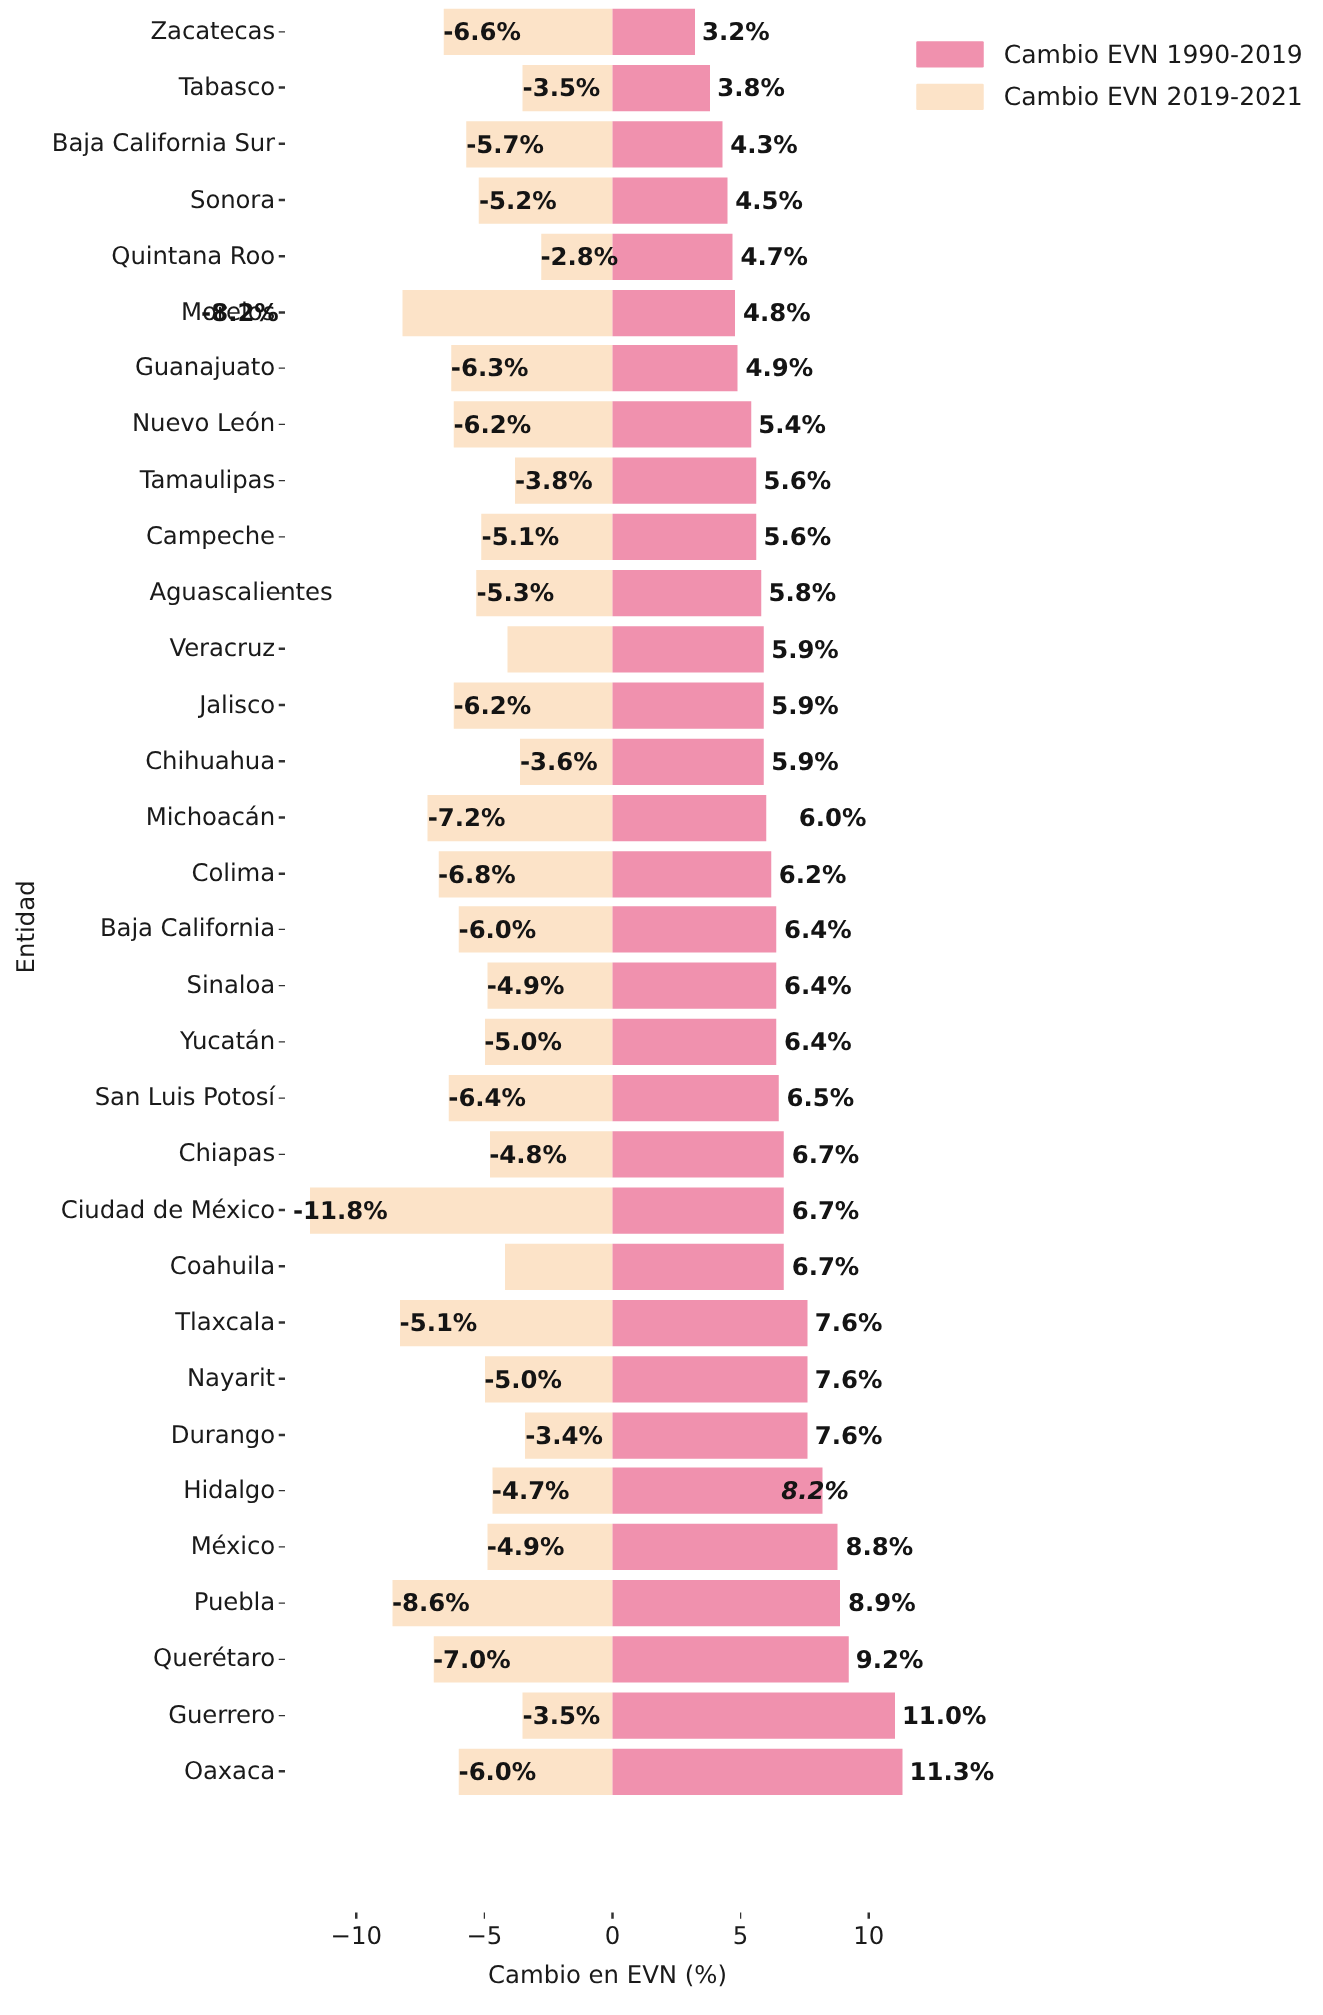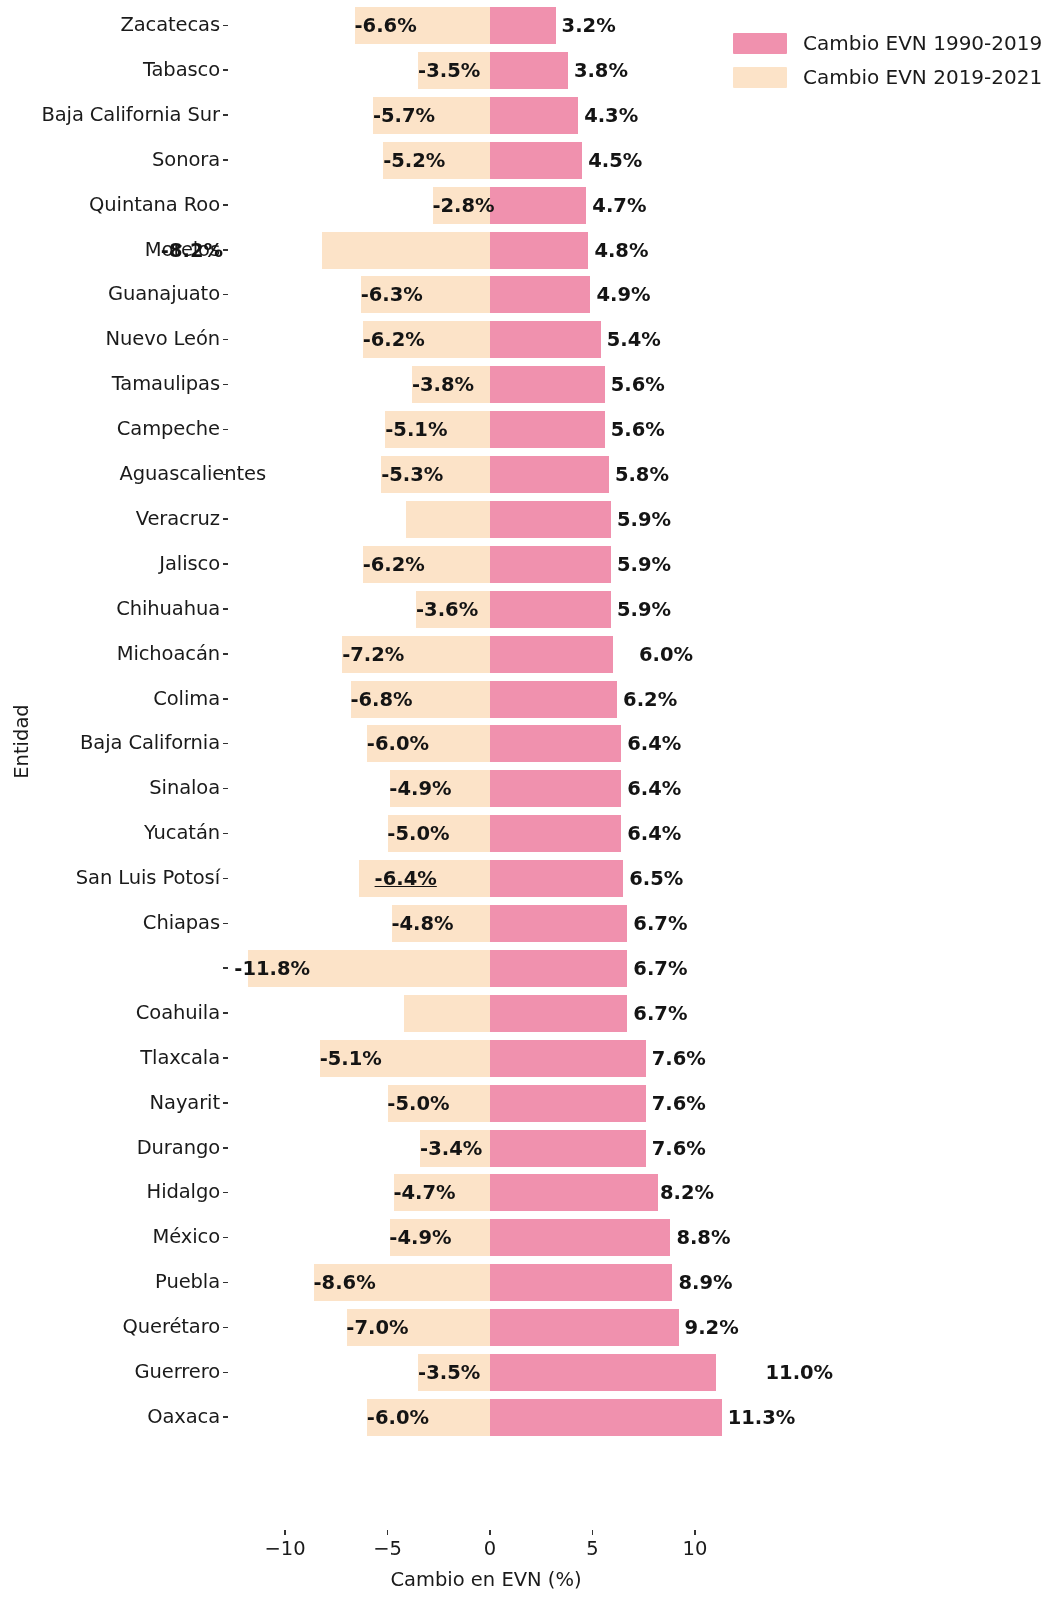--- a/index.html
+++ b/index.html
@@ -307,32 +307,33 @@
         <div class="bar bar-neg" style="left: 387.5px; width: 102.5px; background: rgb(252, 227, 200);"></div>
         <div class="bar bar-pos" style="left: 490px; width: 131.2px; background: rgb(240, 145, 174);"></div>
         <div class="bar-label label-neg" style="left: 0px; width: 449.5px;">-5.0%</div>
         <div class="bar-label label-pos" style="left: 627.2px;">6.4%</div>
       </div>
       <div class="row" style="top: 856.1px;">
         <div class="ytick-label">San Luis Potosí</div>
         <div class="ytick-mark"></div>
         <div class="bar bar-neg" style="left: 358.8px; width: 131.2px; background: rgb(252, 227, 200);"></div>
         <div class="bar bar-pos" style="left: 490px; width: 133.25px; background: rgb(240, 145, 174);"></div>
-        <div class="bar-label label-neg" style="left: 16px; width: 420.8px; text-decoration: underline;">-6.4%</div>
+        <div class="bar-label label-neg" style="left: 0px; width: 420.8px;">-6.4%</div>
         <div class="bar-label label-pos" style="left: 629.25px;">6.5%</div>
       </div>
       <div class="row" style="top: 901px;">
         <div class="ytick-label">Chiapas</div>
         <div class="ytick-mark"></div>
         <div class="bar bar-neg" style="left: 391.6px; width: 98.4px; background: rgb(252, 227, 200);"></div>
         <div class="bar bar-pos" style="left: 490px; width: 137.35px; background: rgb(240, 145, 174);"></div>
         <div class="bar-label label-neg" style="left: 0px; width: 453.6px;">-4.8%</div>
         <div class="bar-label label-pos" style="left: 633.35px;">6.7%</div>
       </div>
       <div class="row" style="top: 945.9px;">
+        <div class="ytick-label">Ciudad de México</div>
         <div class="ytick-mark"></div>
         <div class="bar bar-neg" style="left: 248.1px; width: 241.9px; background: rgb(252, 227, 200);"></div>
         <div class="bar bar-pos" style="left: 490px; width: 137.35px; background: rgb(240, 145, 174);"></div>
         <div class="bar-label label-neg" style="left: 0px; width: 310.1px;">-11.8%</div>
         <div class="bar-label label-pos" style="left: 633.35px;">6.7%</div>
       </div>
       <div class="row" style="top: 990.8px;">
         <div class="ytick-label">Coahuila</div>
         <div class="ytick-mark"></div>
         <div class="bar bar-neg" style="left: 403.9px; width: 86.1px; background: rgb(252, 227, 200);"></div>
@@ -362,21 +363,21 @@
         <div class="bar bar-pos" style="left: 490px; width: 155.8px; background: rgb(240, 145, 174);"></div>
         <div class="bar-label label-neg" style="left: 0px; width: 482.3px;">-3.4%</div>
         <div class="bar-label label-pos" style="left: 651.8px;">7.6%</div>
       </div>
       <div class="row" style="top: 1170.4px;">
         <div class="ytick-label">Hidalgo</div>
         <div class="ytick-mark"></div>
         <div class="bar bar-neg" style="left: 393.65px; width: 96.35px; background: rgb(252, 227, 200);"></div>
         <div class="bar bar-pos" style="left: 490px; width: 168.1px; background: rgb(240, 145, 174);"></div>
         <div class="bar-label label-neg" style="left: 0px; width: 455.65px;">-4.7%</div>
-        <div class="bar-label label-pos" style="left: 660px;">8.2%</div>
+        <div class="bar-label label-pos" style="left: 625px; font-style: italic;">8.2%</div>
       </div>
       <div class="row" style="top: 1215.3px;">
         <div class="ytick-label">México</div>
         <div class="ytick-mark"></div>
         <div class="bar bar-neg" style="left: 389.55px; width: 100.45px; background: rgb(252, 227, 200);"></div>
         <div class="bar bar-pos" style="left: 490px; width: 180.4px; background: rgb(240, 145, 174);"></div>
         <div class="bar-label label-neg" style="left: 0px; width: 451.55px;">-4.9%</div>
         <div class="bar-label label-pos" style="left: 676.4px;">8.8%</div>
       </div>
       <div class="row" style="top: 1260.2px;">
@@ -394,21 +395,21 @@
         <div class="bar bar-pos" style="left: 490px; width: 188.6px; background: rgb(240, 145, 174);"></div>
         <div class="bar-label label-neg" style="left: 0px; width: 408.5px;">-7.0%</div>
         <div class="bar-label label-pos" style="left: 684.6px;">9.2%</div>
       </div>
       <div class="row" style="top: 1350px;">
         <div class="ytick-label">Guerrero</div>
         <div class="ytick-mark"></div>
         <div class="bar bar-neg" style="left: 418.25px; width: 71.75px; background: rgb(252, 227, 200);"></div>
         <div class="bar bar-pos" style="left: 490px; width: 225.5px; background: rgb(240, 145, 174);"></div>
         <div class="bar-label label-neg" style="left: 0px; width: 480.25px;">-3.5%</div>
-        <div class="bar-label label-pos" style="left: 721.5px; margin-left: 44px;">11.0%</div>
+        <div class="bar-label label-pos" style="left: 721.5px;">11.0%</div>
       </div>
       <div class="row" style="top: 1394.9px;">
         <div class="ytick-label">Oaxaca</div>
         <div class="ytick-mark"></div>
         <div class="bar bar-neg" style="left: 367px; width: 123px; background: rgb(252, 227, 200);"></div>
         <div class="bar bar-pos" style="left: 490px; width: 231.65px; background: rgb(240, 145, 174);"></div>
         <div class="bar-label label-neg" style="left: 0px; width: 429px;">-6.0%</div>
         <div class="bar-label label-pos" style="left: 727.65px;">11.3%</div>
       </div>
     </div>

